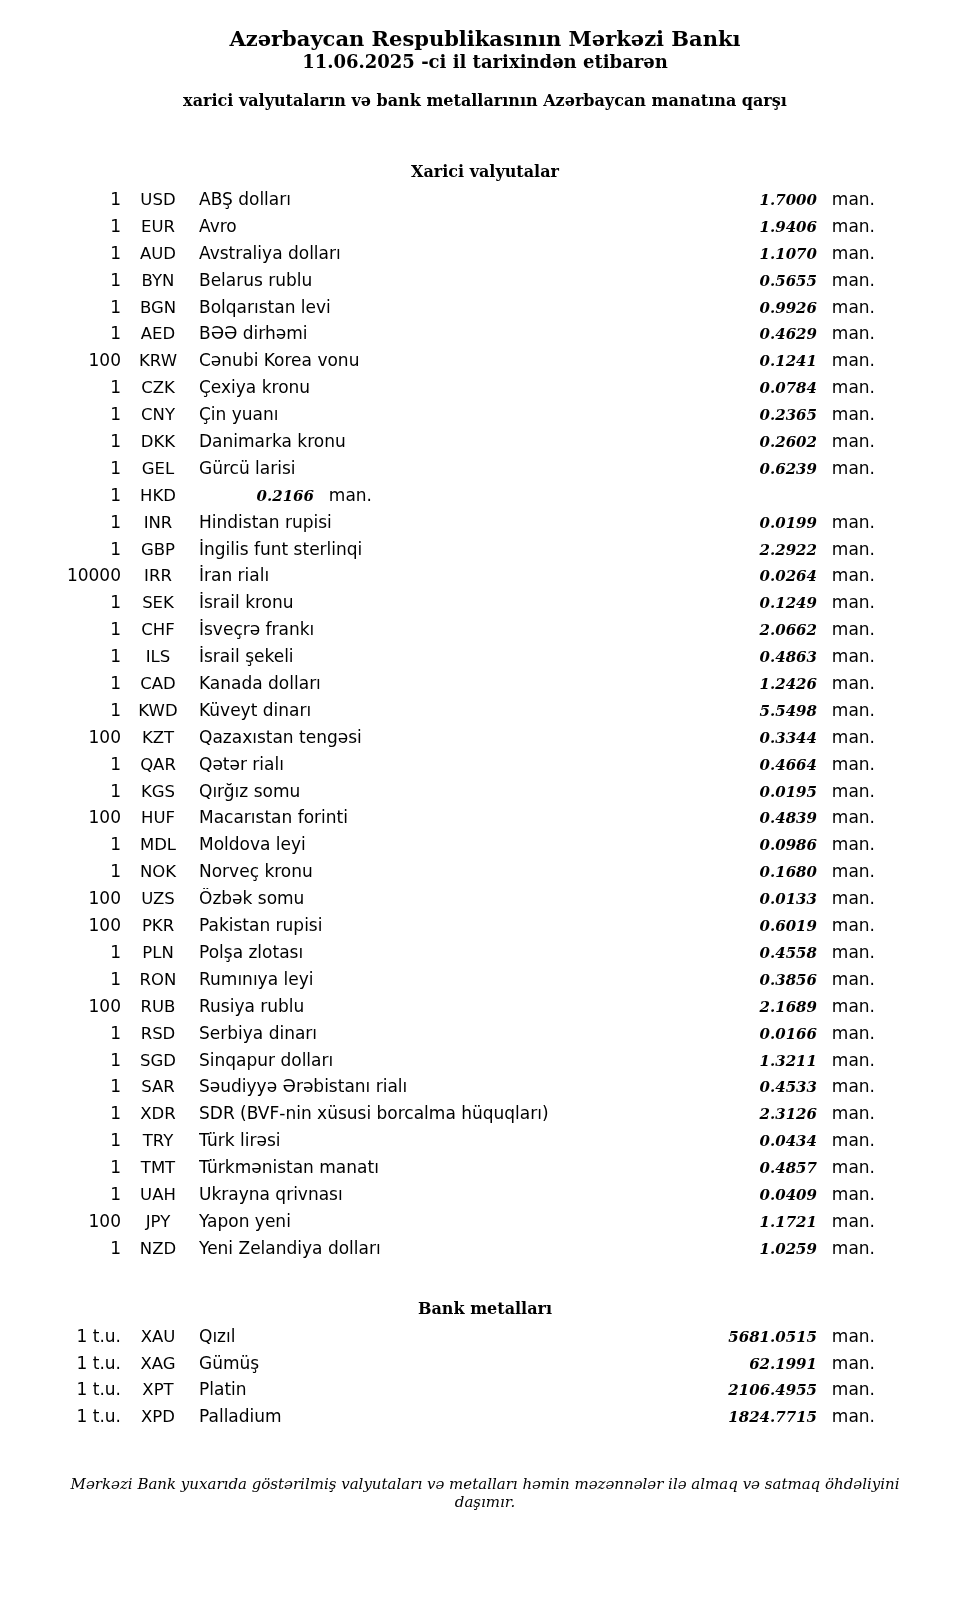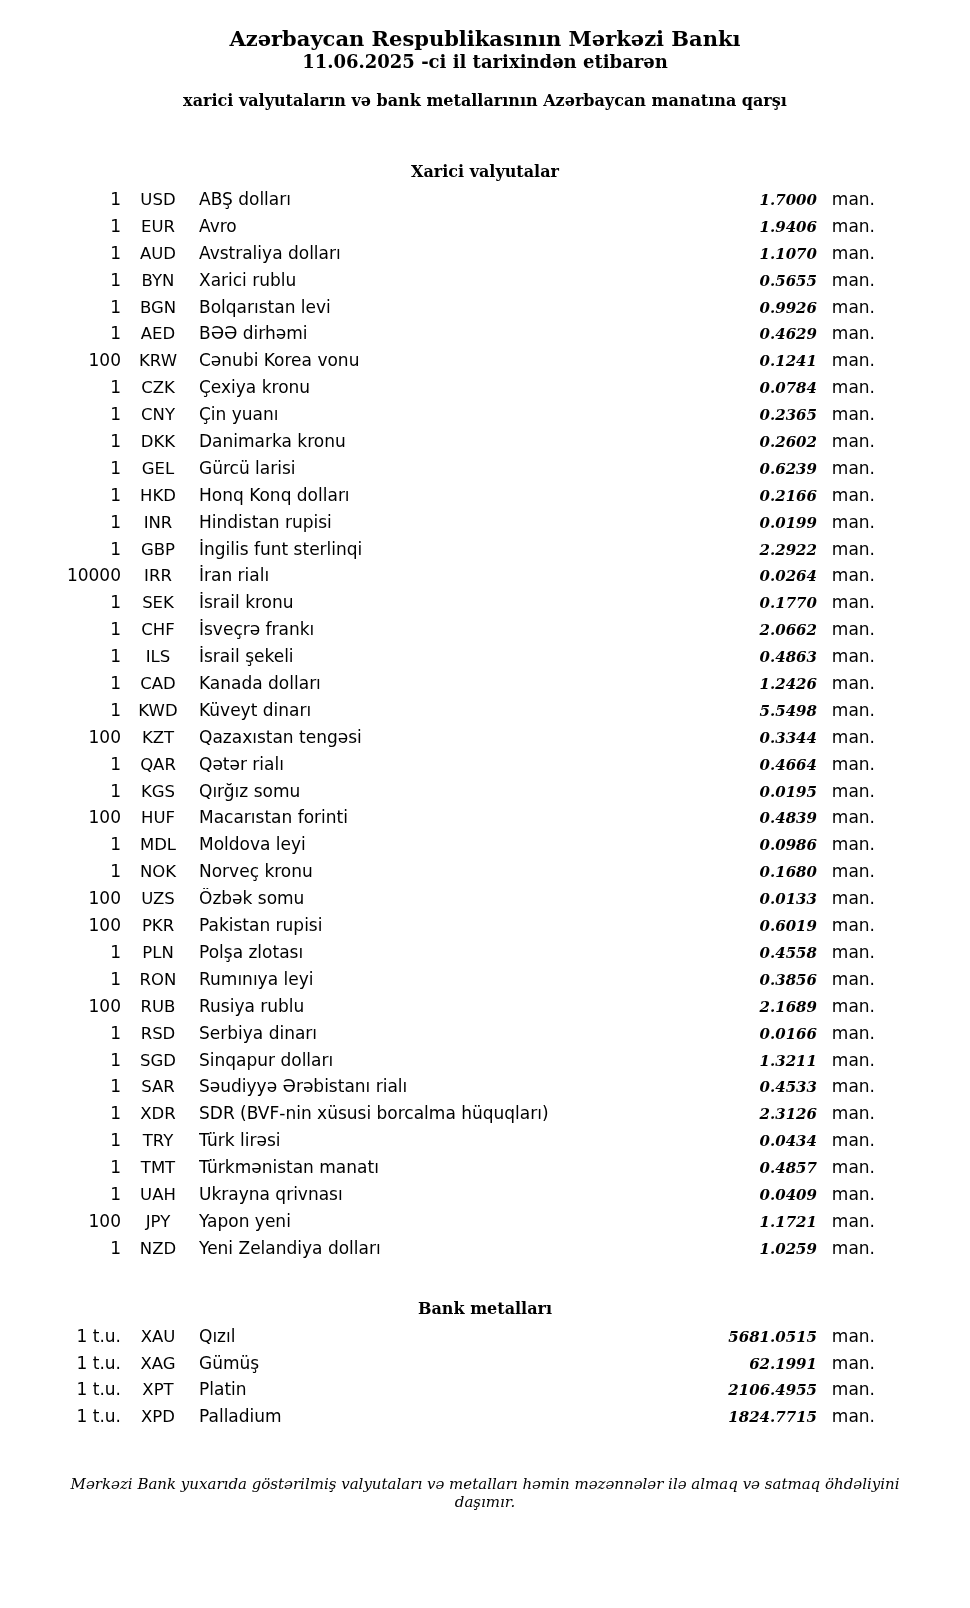--- a/index.html
+++ b/index.html
@@ -126,21 +126,21 @@
       <div class="row">
         <span class="qty">1</span>
         <span class="code">AUD</span>
         <span class="name">Avstraliya dolları</span>
         <span class="rate">1.1070</span>
         <span class="unit">man.</span>
       </div>
       <div class="row">
         <span class="qty">1</span>
         <span class="code">BYN</span>
-        <span class="name">Xarici rublu</span>
+        <span class="name">Belarus rublu</span>
         <span class="rate">0.5655</span>
         <span class="unit">man.</span>
       </div>
       <div class="row">
         <span class="qty">1</span>
         <span class="code">BGN</span>
         <span class="name">Bolqarıstan levi</span>
         <span class="rate">0.9926</span>
         <span class="unit">man.</span>
       </div>
@@ -182,21 +182,20 @@
       <div class="row">
         <span class="qty">1</span>
         <span class="code">GEL</span>
         <span class="name">Gürcü larisi</span>
         <span class="rate">0.6239</span>
         <span class="unit">man.</span>
       </div>
       <div class="row">
         <span class="qty">1</span>
         <span class="code">HKD</span>
-        <span class="name">Honq Konq dolları</span>
         <span class="rate">0.2166</span>
         <span class="unit">man.</span>
       </div>
       <div class="row">
         <span class="qty">1</span>
         <span class="code">INR</span>
         <span class="name">Hindistan rupisi</span>
         <span class="rate">0.0199</span>
         <span class="unit">man.</span>
       </div>
@@ -211,21 +210,21 @@
         <span class="qty">10000</span>
         <span class="code">IRR</span>
         <span class="name">İran rialı</span>
         <span class="rate">0.0264</span>
         <span class="unit">man.</span>
       </div>
       <div class="row">
         <span class="qty">1</span>
         <span class="code">SEK</span>
         <span class="name">İsrail kronu</span>
-        <span class="rate">0.1770</span>
+        <span class="rate">0.1249</span>
         <span class="unit">man.</span>
       </div>
       <div class="row">
         <span class="qty">1</span>
         <span class="code">CHF</span>
         <span class="name">İsveçrə frankı</span>
         <span class="rate">2.0662</span>
         <span class="unit">man.</span>
       </div>
       <div class="row">

